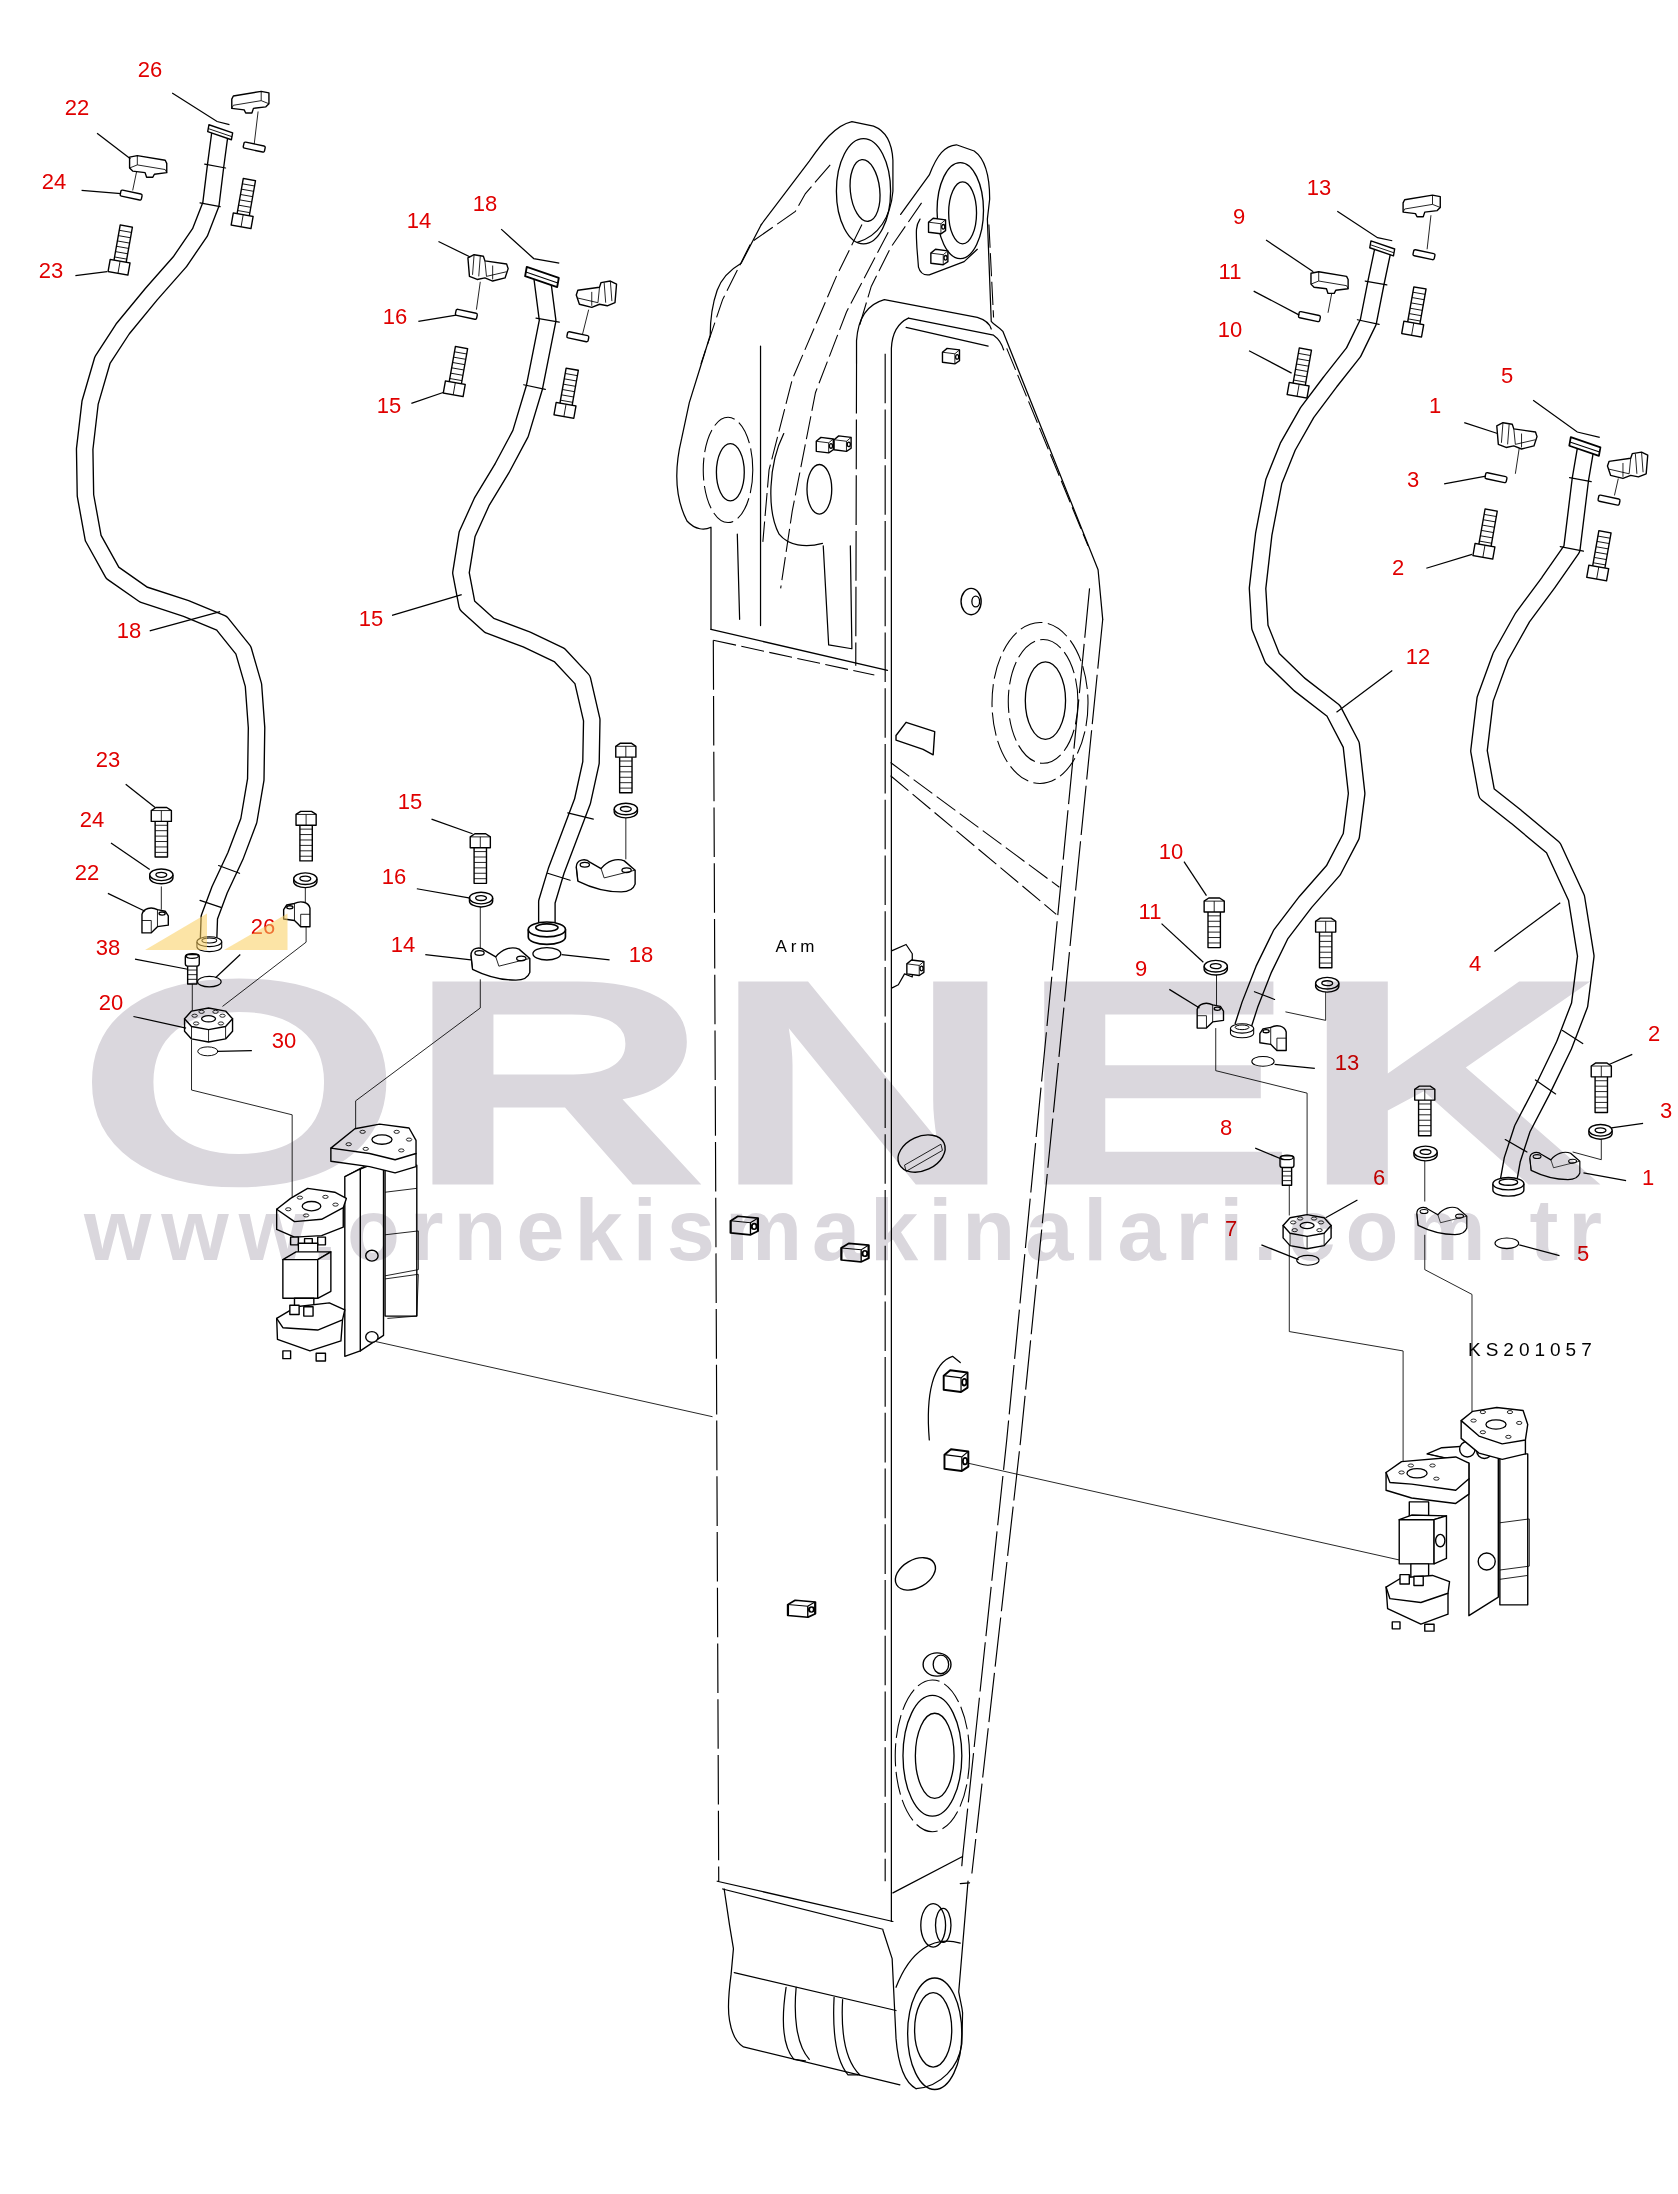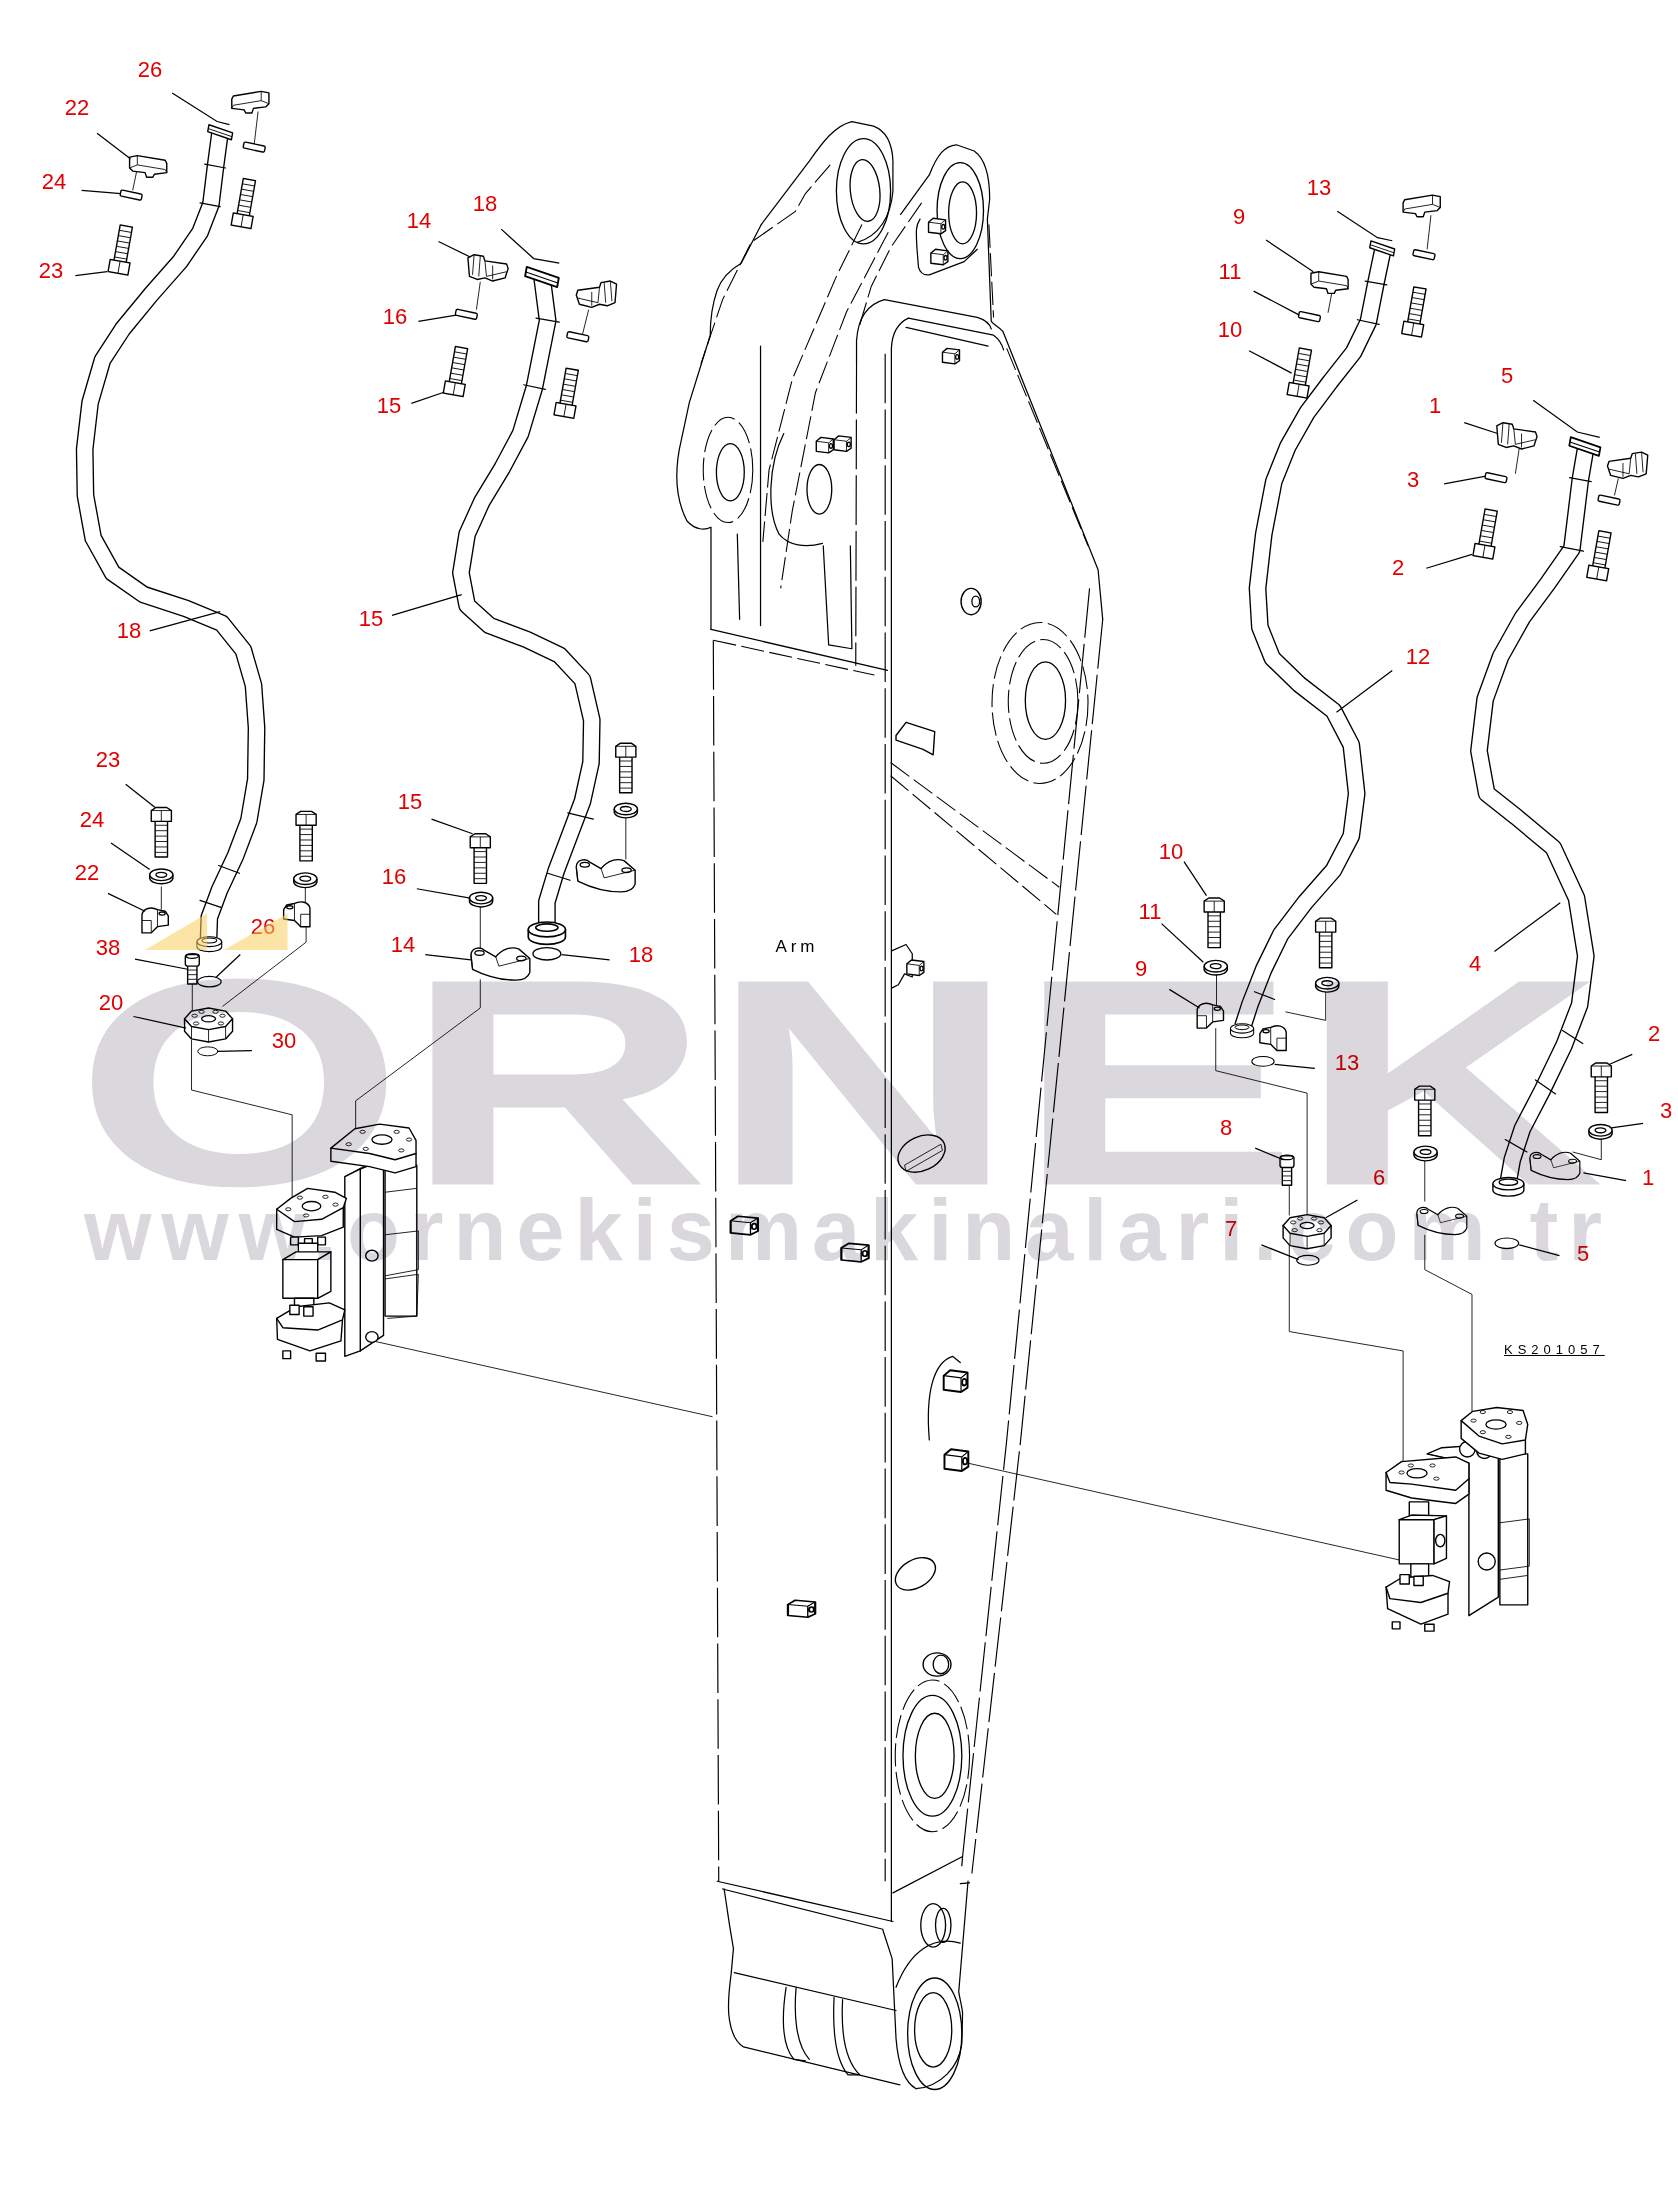--- a/index.html
+++ b/index.html
@@ -13,22 +13,22 @@
   .ds2 { fill:none; stroke:#000; stroke-width:1.4; stroke-dasharray:30 7; }
   .pt  { fill:#fff; stroke:#000; stroke-width:1.8; stroke-linejoin:round; }
   .pn  { fill:none; stroke:#000; stroke-width:1.7; }
   .hose-o { fill:none; stroke:#000; stroke-width:23; stroke-linejoin:round; stroke-linecap:butt; }
   .hose-i { fill:none; stroke:#fff; stroke-width:19.5; stroke-linejoin:round; stroke-linecap:butt; }
   .ld  { fill:none; stroke:#000; stroke-width:1.6; }
   .callout { position:absolute; z-index:2; transform:translate(-50%,-50%); font-size:22px; line-height:22px;
              color:#e00000; white-space:nowrap; cursor:pointer; font-family:"Liberation Sans", sans-serif; }
   .arm-label { position:absolute; z-index:2; left:797px; top:947px; transform:translate(-50%,-50%);
                font-size:17px; letter-spacing:3.9px; color:#000; font-family:"Liberation Sans", sans-serif; }
-  .code { position:absolute; z-index:2; left:1504px; top:1341px; font-size:13px; line-height:17px;
-          letter-spacing:5px; color:#000; font-family:"Liberation Sans", sans-serif;text-decoration:underline; }
+  .code { position:absolute; z-index:2; left:1468px; top:1341px; font-size:19px; line-height:17px;
+          letter-spacing:5px; color:#000; font-family:"Liberation Sans", sans-serif; }
   .wm { z-index:3; mix-blend-mode:multiply; pointer-events:none; }
   .wm text { font-family:"Liberation Sans", sans-serif; font-weight:700; fill:#dad7dd; }
   .um { z-index:4; pointer-events:none; }
 </style>
 </head>
 <body>
 
 <div id="canvas">
 
 <svg class="layer drawing" viewBox="0 0 2168 2834">

